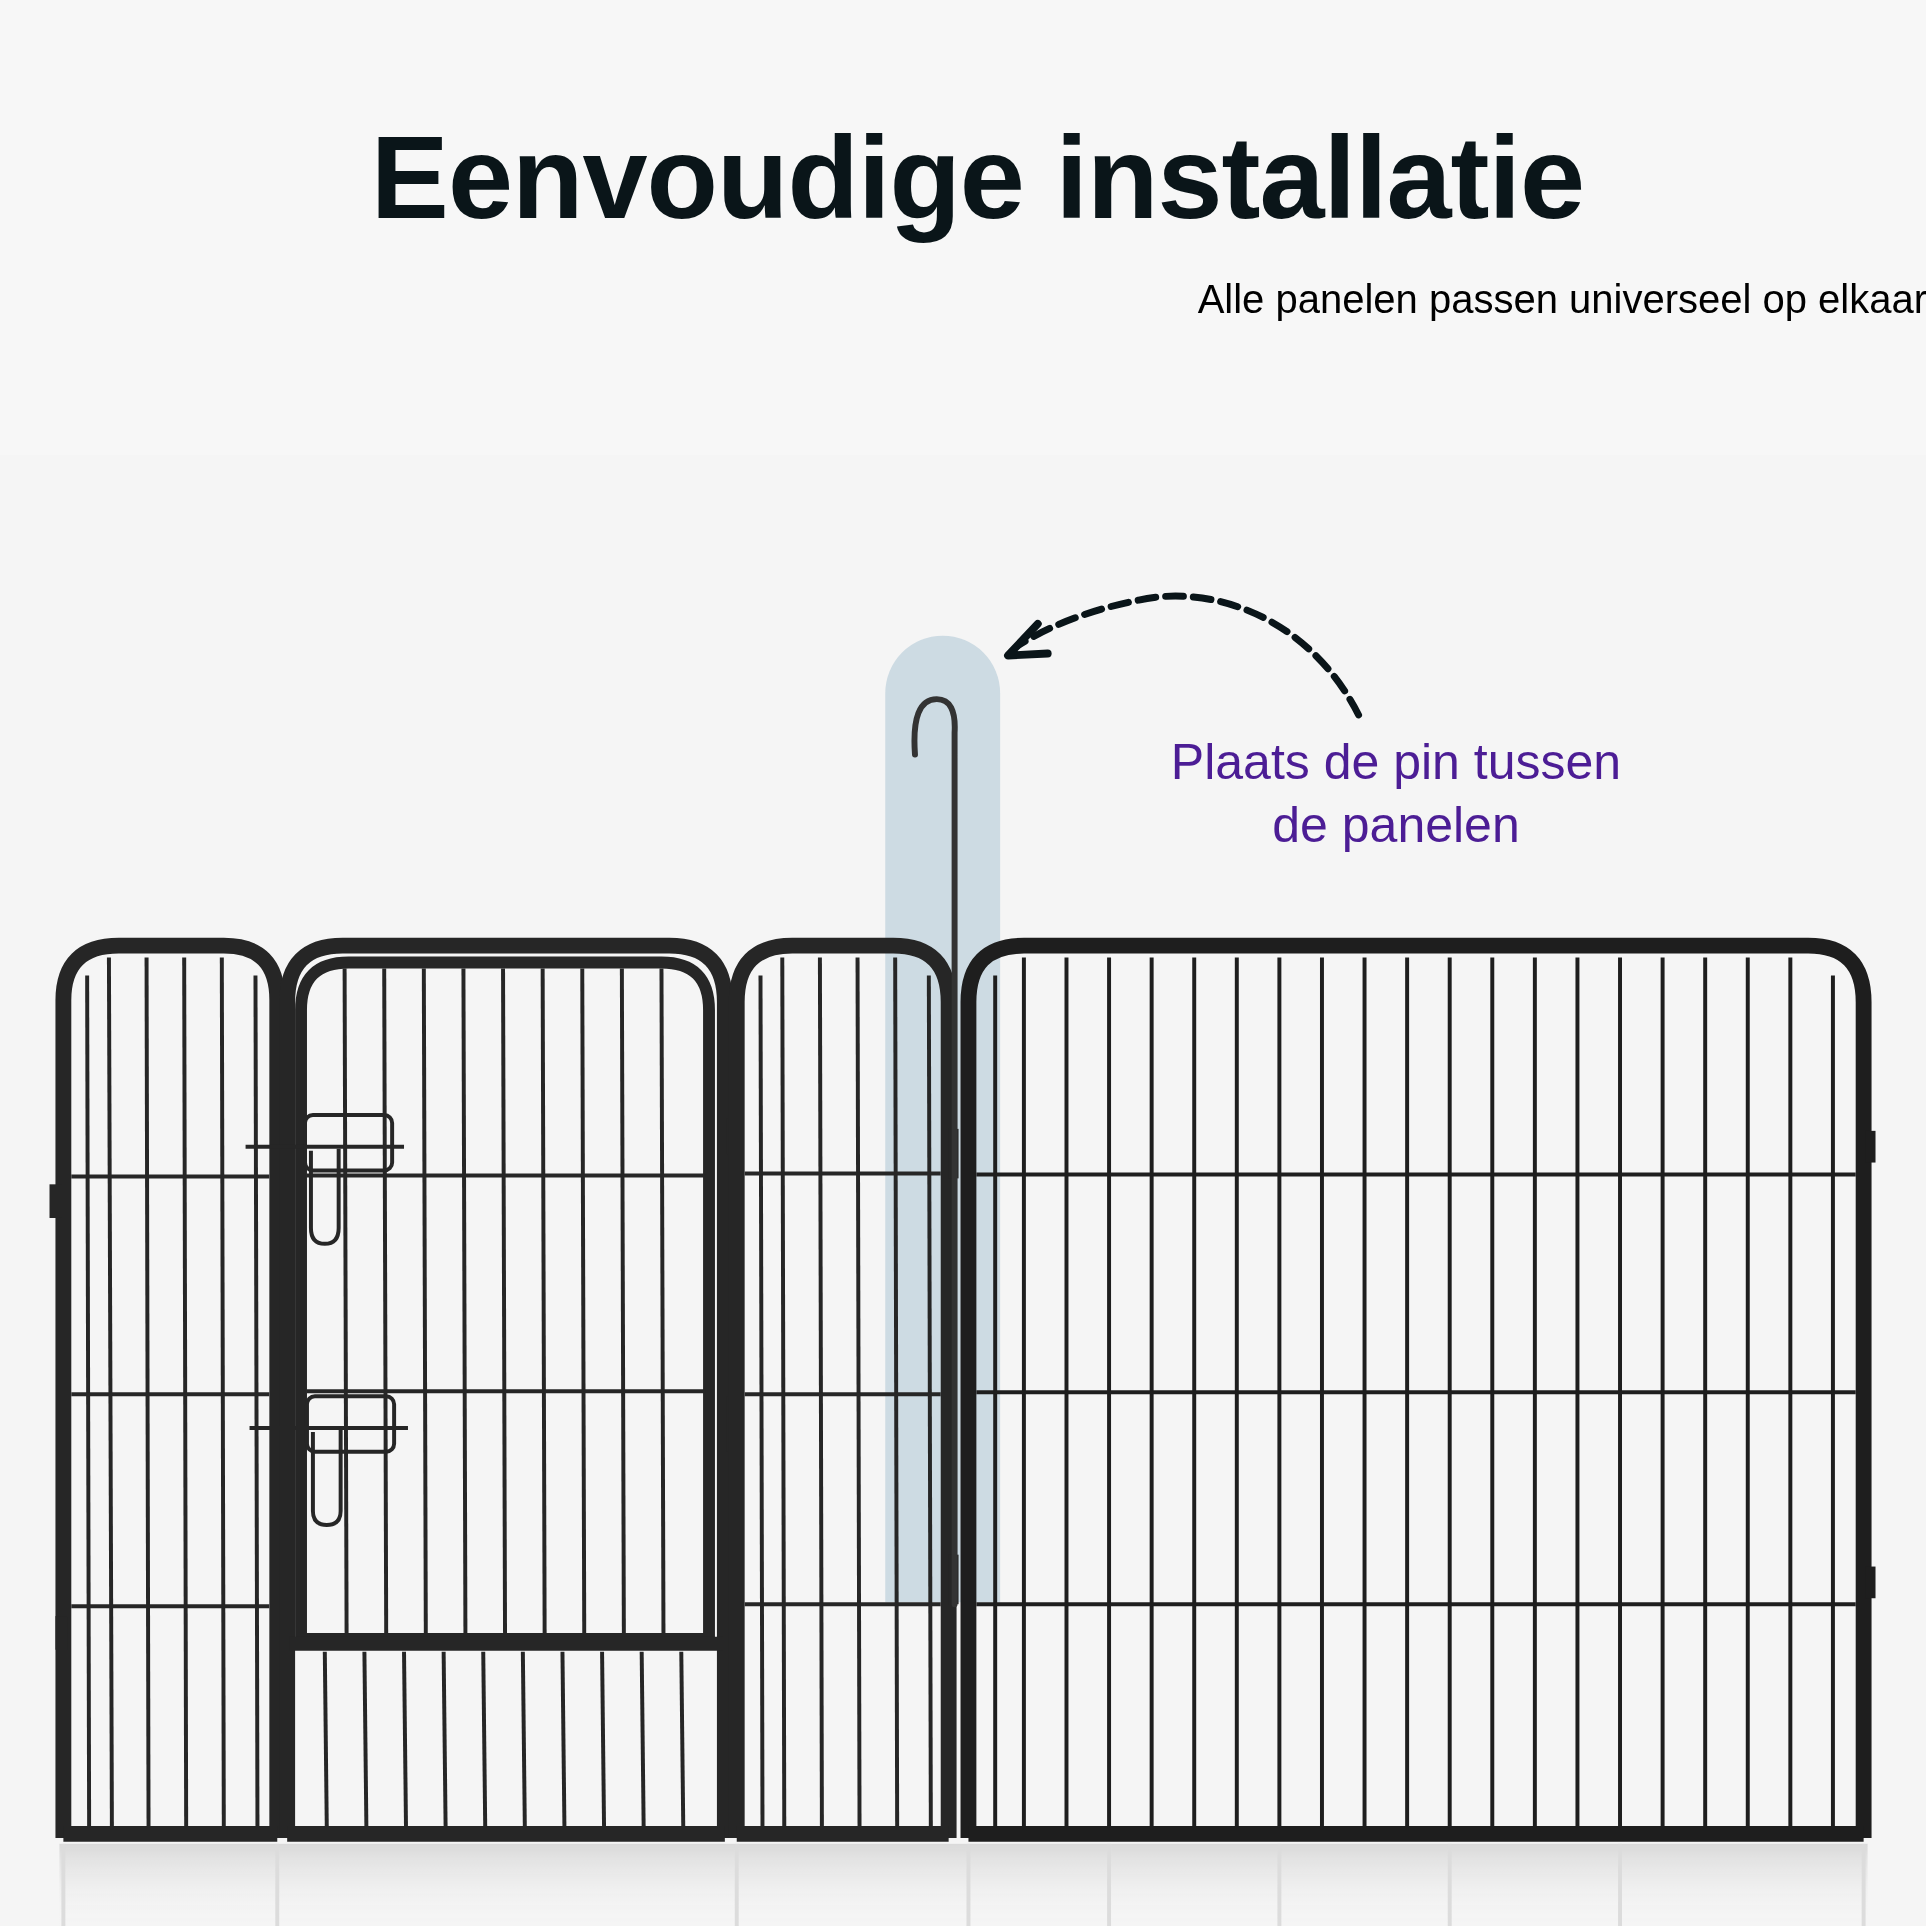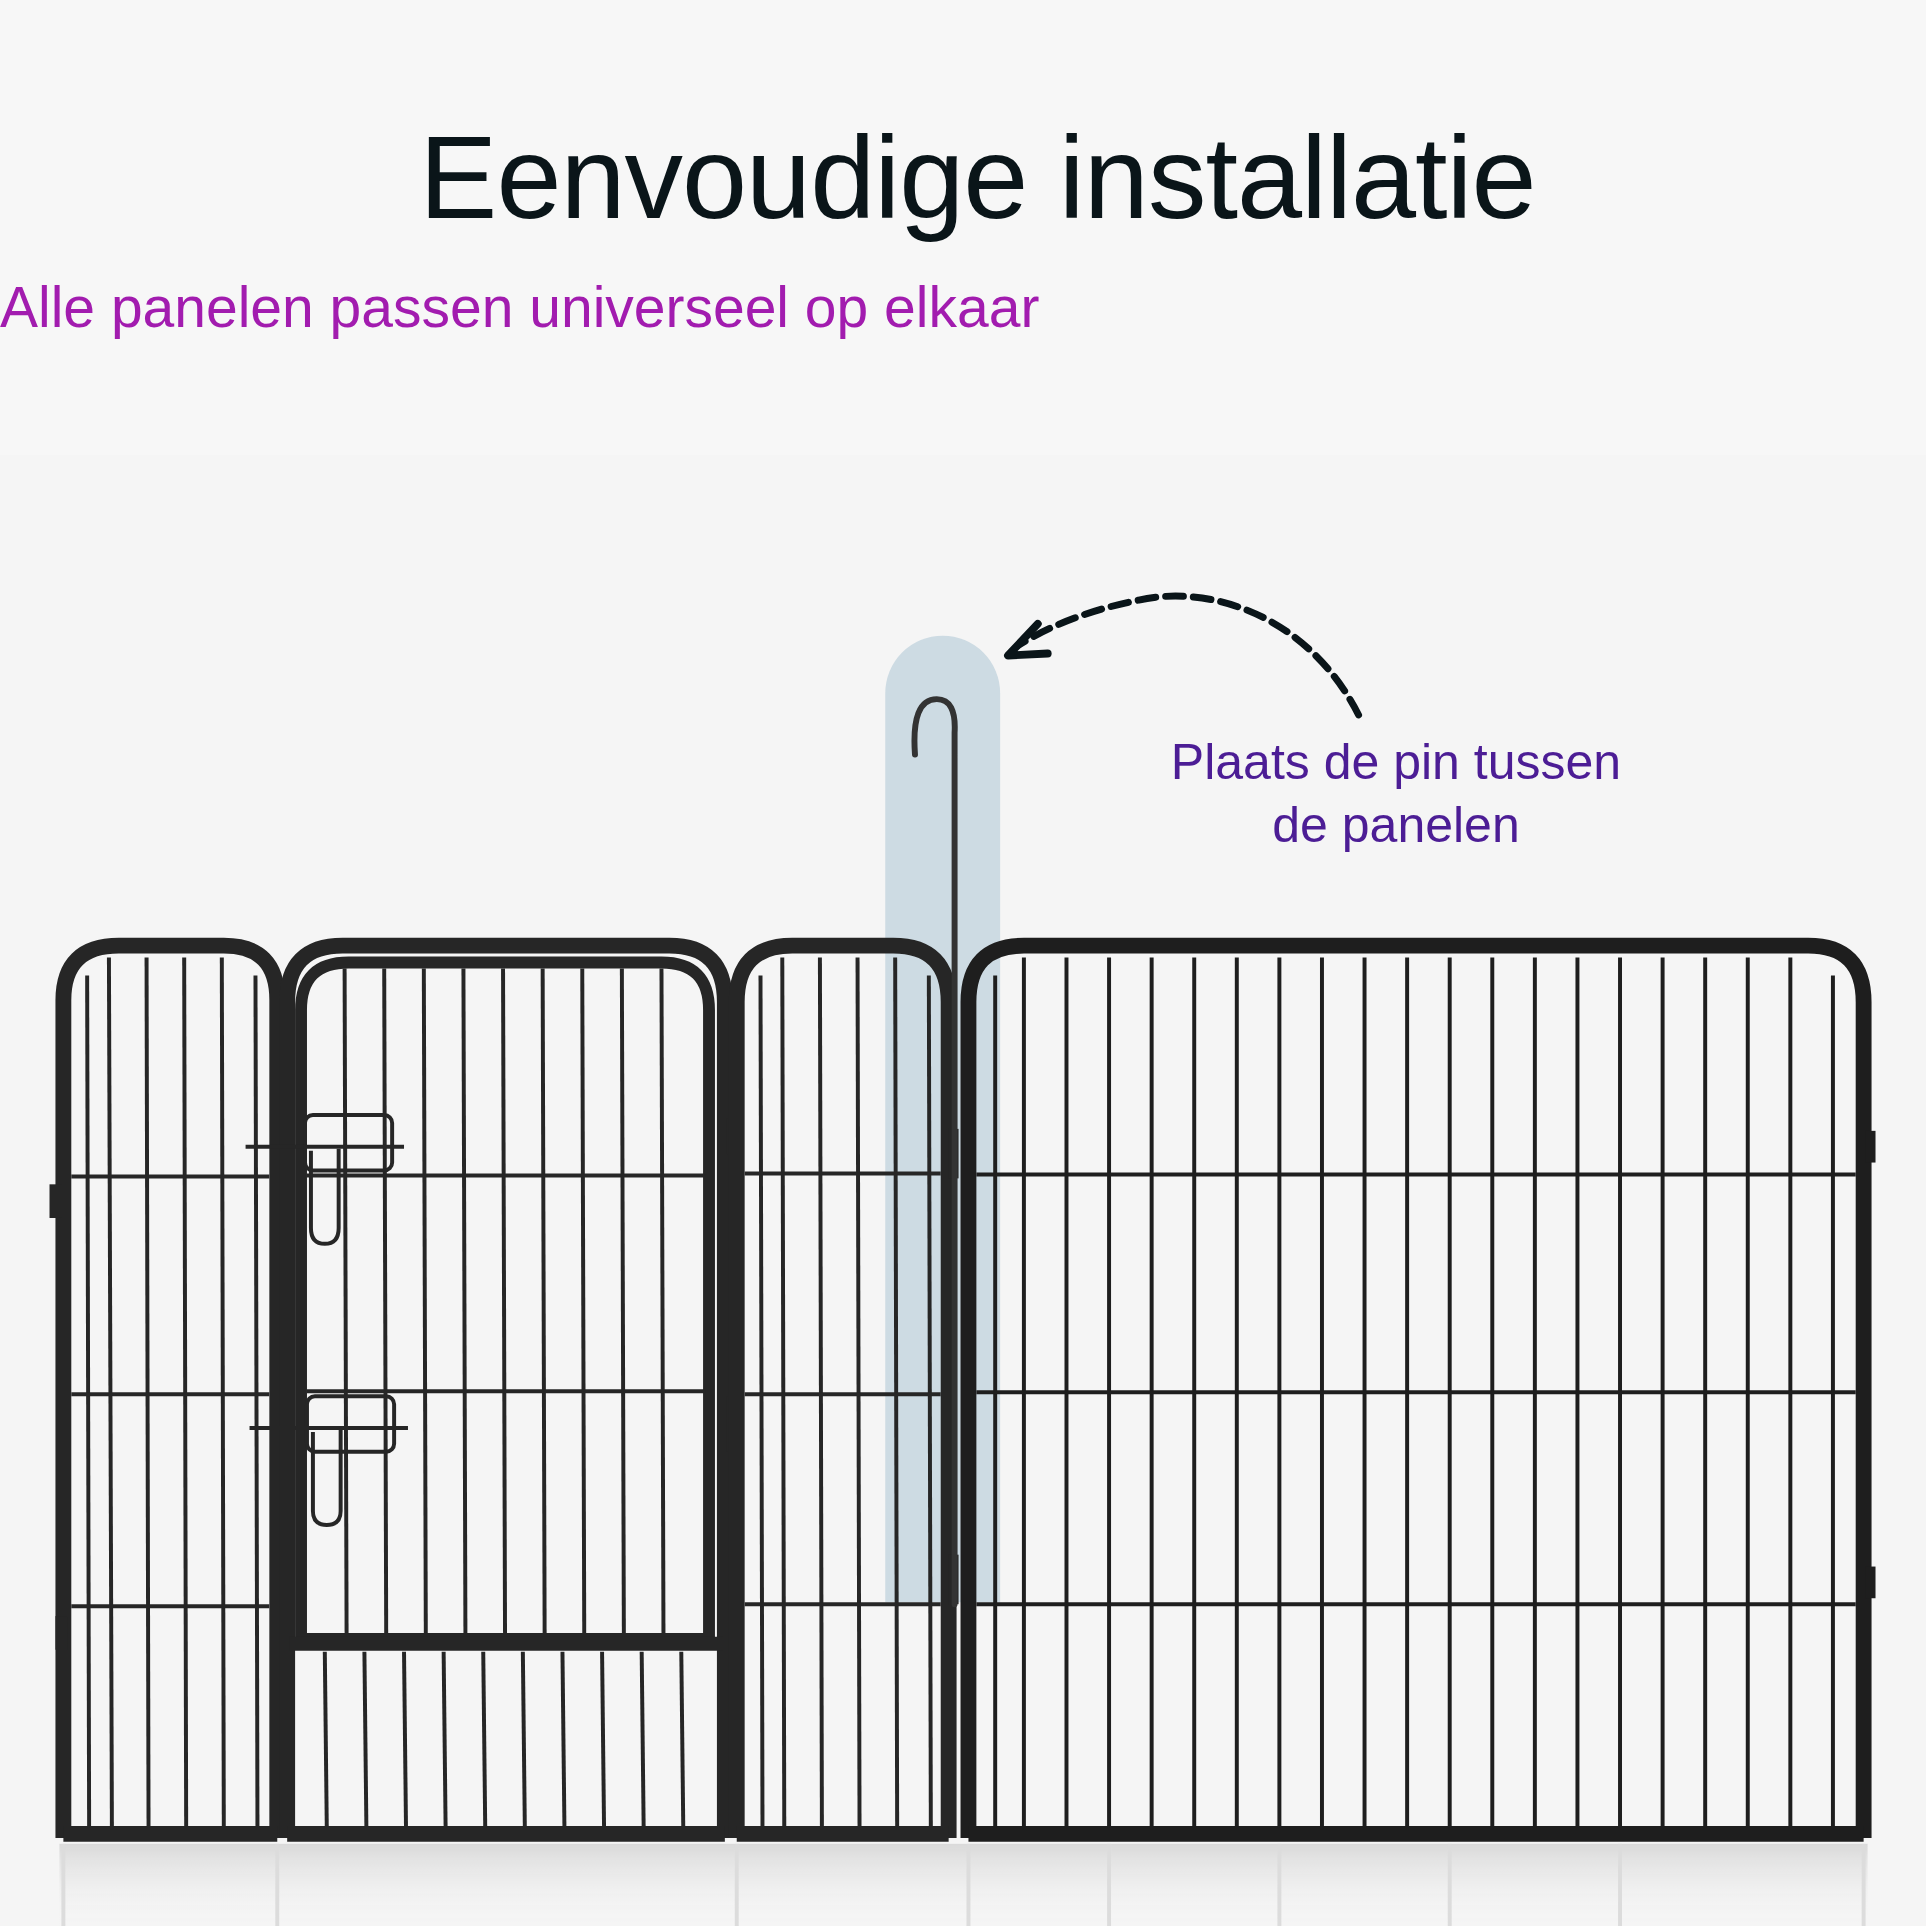--- a/index.html
+++ b/index.html
@@ -10,31 +10,31 @@
       color: #0b1419;
       position: relative;
     }
     .header {
       position: absolute; left: 0; top: 0; width: 1927px; height: 455px;
       background: #f7f7f7;
     }
     .title {
       position: absolute; left: 0; right: 0; top: 119px;
       text-align: center;
-      font-size: 117px; font-weight: 400; letter-spacing: -1px;
+      font-size: 117px; font-weight: 700; letter-spacing: -1px;
       line-height: 1;
       color: #0a1519;
       padding-left: 28px;
     }
     .subtitle {
       position: absolute; left: 0; right: 0; top: 279px;
-      text-align: left;
-      font-size: 57px; font-weight: 400;
+      text-align: right;
+      font-size: 40px; font-weight: 400;
       line-height: 1;
-      color: #a21caf;
+      color: #000000;
     }
     .scene {
       position: absolute; left: 0; top: 455px; width: 1927px; height: 1471px;
       background: #f5f5f5;
     }
     .callout {
       position: absolute; left: 1099px; top: 731px; width: 594px;
       text-align: center;
       font-size: 50px; line-height: 63px;
       color: #4c1d95;

